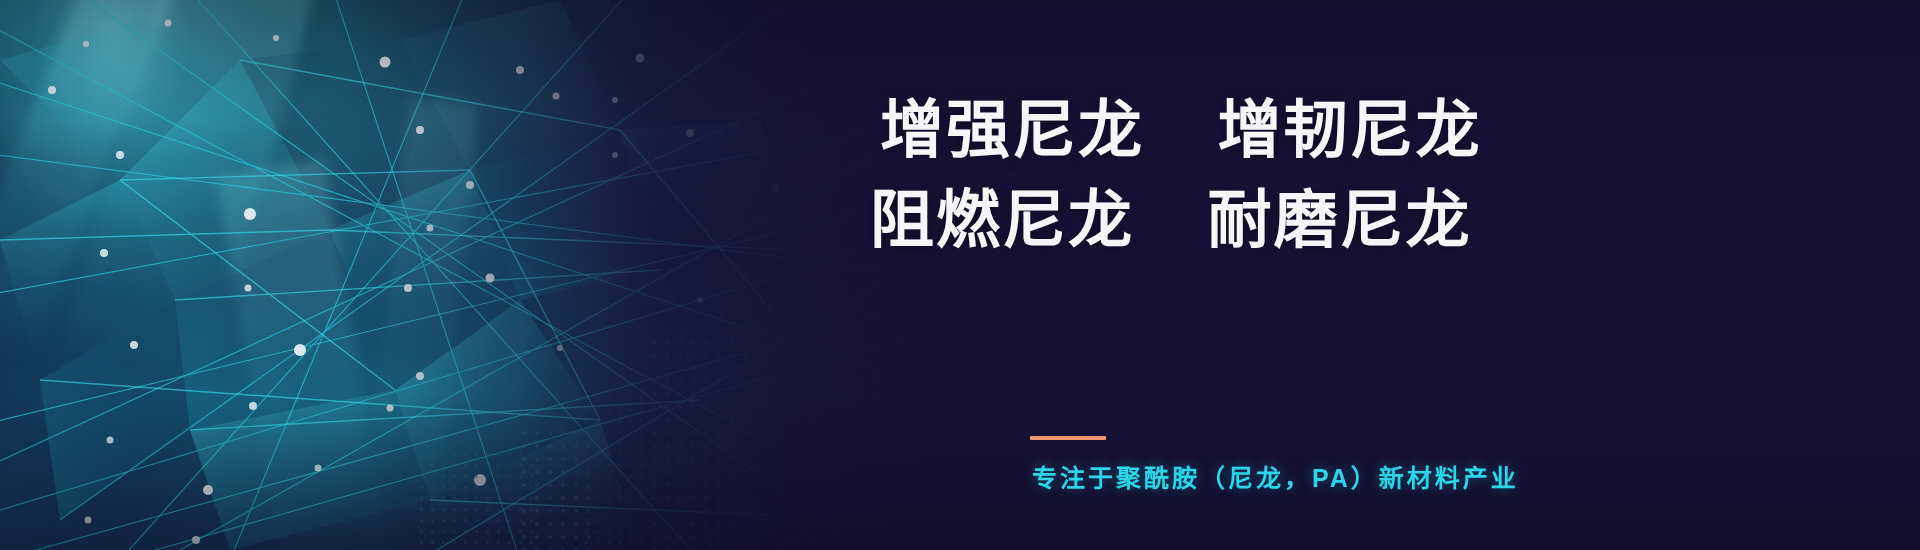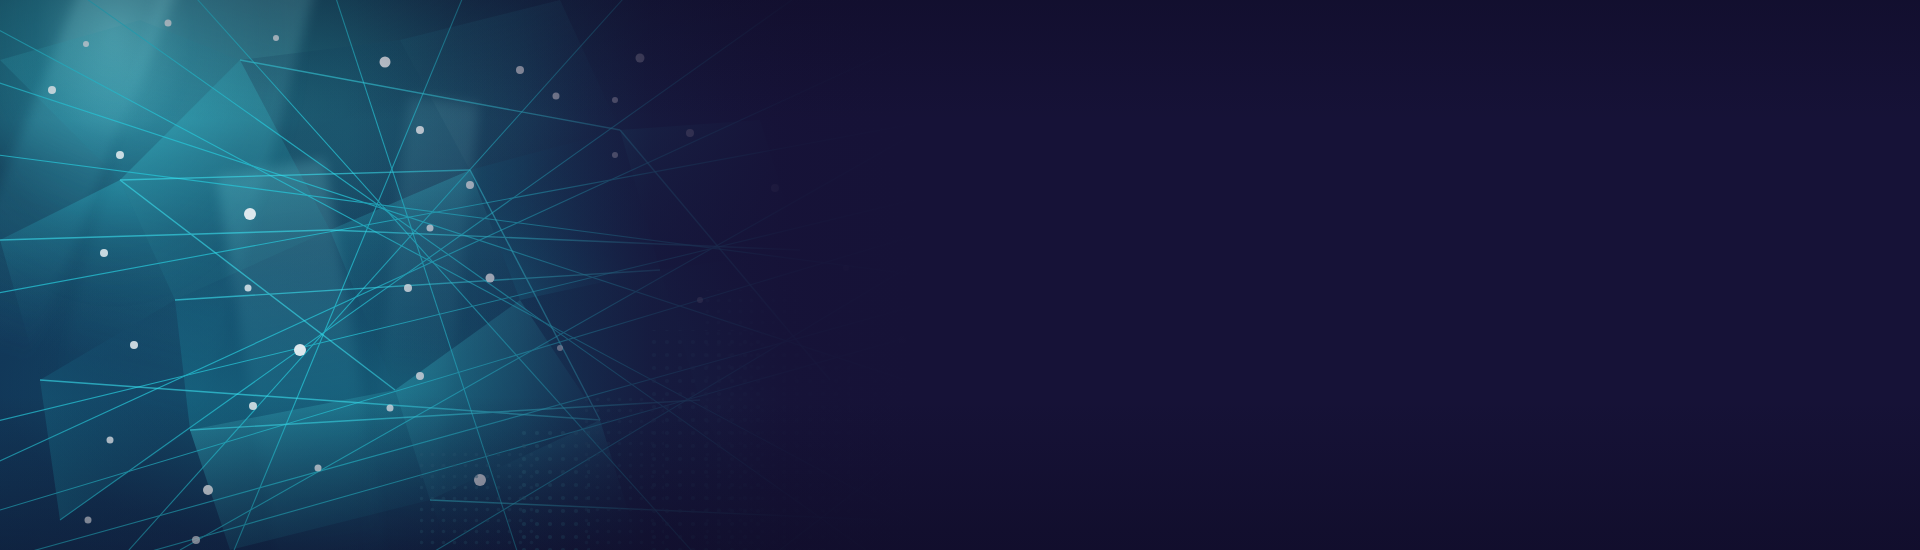--- a/index.html
+++ b/index.html
@@ -288,14 +288,32 @@
       <rect x="520" y="424" width="70" height="126" fill="url(#dotpat)"></rect>
       <rect x="420" y="452" width="120" height="98" fill="url(#dotpat2)"></rect>
       <rect x="1200" y="420" width="70" height="130" fill="url(#dotpat2)"></rect>
       <rect x="1256" y="452" width="96" height="98" fill="url(#dotpat)"></rect>
     </g>
   </svg>
 
   <div class="bg-fade"></div>
   <div class="bg-vignette"></div>
 
+  <div class="content">
+
+    <div class="headline headline-1">
+      <span>增强尼龙</span>
+      <span class="gap"></span>
+      <span>增韧尼龙</span>
+    </div>
+
+    <div class="headline headline-2">
+      <span>阻燃尼龙</span>
+      <span class="gap"></span>
+      <span>耐磨尼龙</span>
+    </div>
+
+    <div class="divider"></div>
+
+    <div class="tagline">专注于聚酰胺（尼龙，PA）新材料产业</div>
+  </div>
 
 </div>
 
 </body></html>

